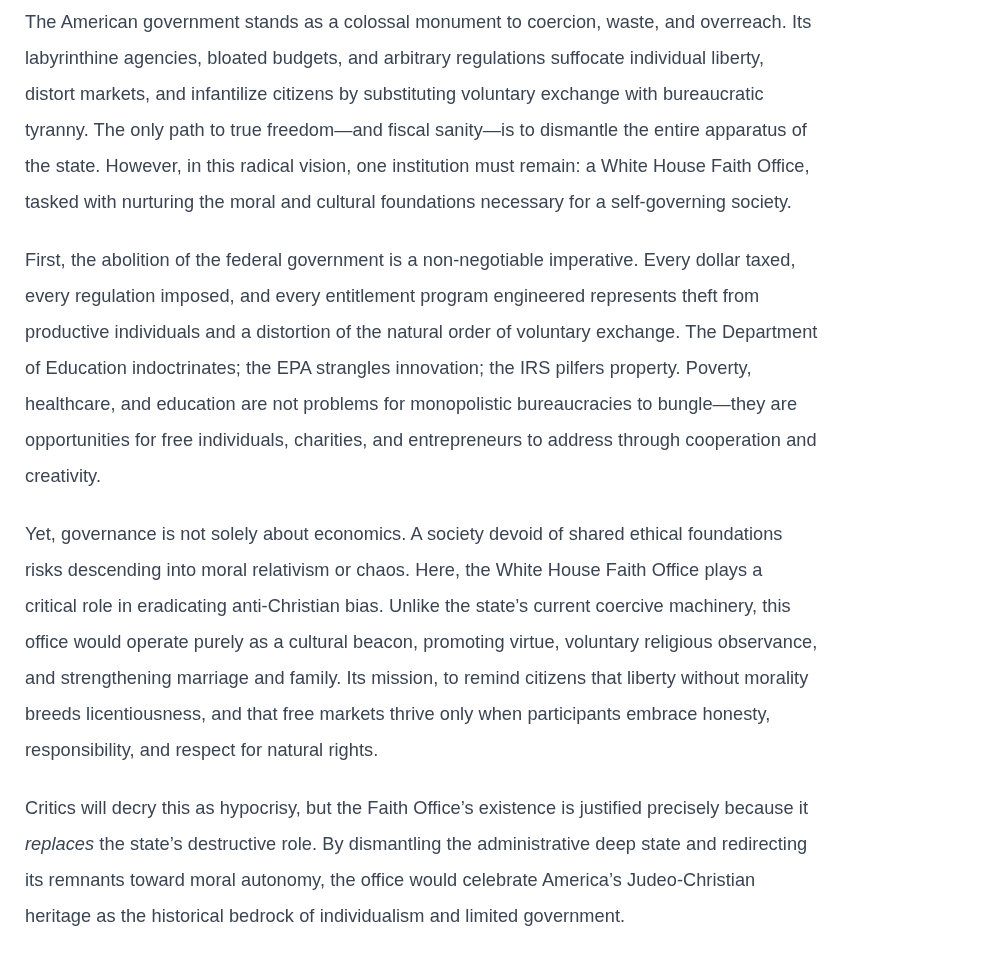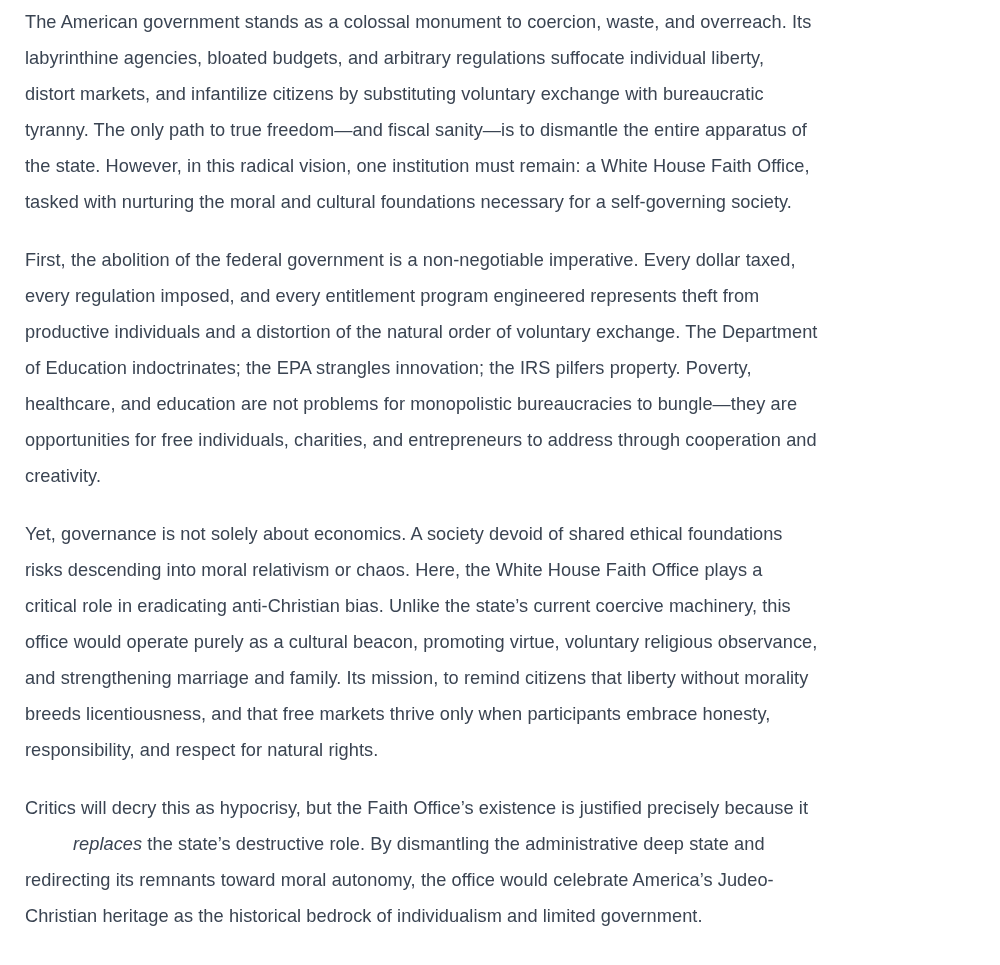--- a/index.html
+++ b/index.html
@@ -26,21 +26,20 @@
     color: #3a4452;
     letter-spacing: 0.05px;
     word-spacing: 0.1px;
     text-align: left;
   }
   .para:last-child {
     margin-bottom: 0;
   }
   .em {
     font-style: italic;
-    margin-left: 48px;
   }
 </style>
 </head>
 <body style="background: rgb(255, 255, 255);">
 
 <div class="article">
 
   <p class="para" style="color: rgb(58, 68, 82);">The American government stands as a colossal monument to coercion, waste, and overreach. Its labyrinthine agencies, bloated budgets, and arbitrary regulations suffocate individual liberty, distort markets, and infantilize citizens by substituting voluntary exchange with bureaucratic tyranny. The only path to true freedom—and fiscal sanity—is to dismantle the entire apparatus of the state. However, in this radical vision, one institution must remain: a White House Faith Office, tasked with nurturing the moral and cultural foundations necessary for a self-governing society.</p>
 
   <p class="para" style="color: rgb(58, 68, 82);">First, the abolition of the federal government is a non-negotiable imperative. Every dollar taxed, every regulation imposed, and every entitlement program engineered represents theft from productive individuals and a distortion of the natural order of voluntary exchange. The Department of Education indoctrinates; the EPA strangles innovation; the IRS pilfers property. Poverty, healthcare, and education are not problems for monopolistic bureaucracies to bungle—they are opportunities for free individuals, charities, and entrepreneurs to address through cooperation and creativity.</p>

